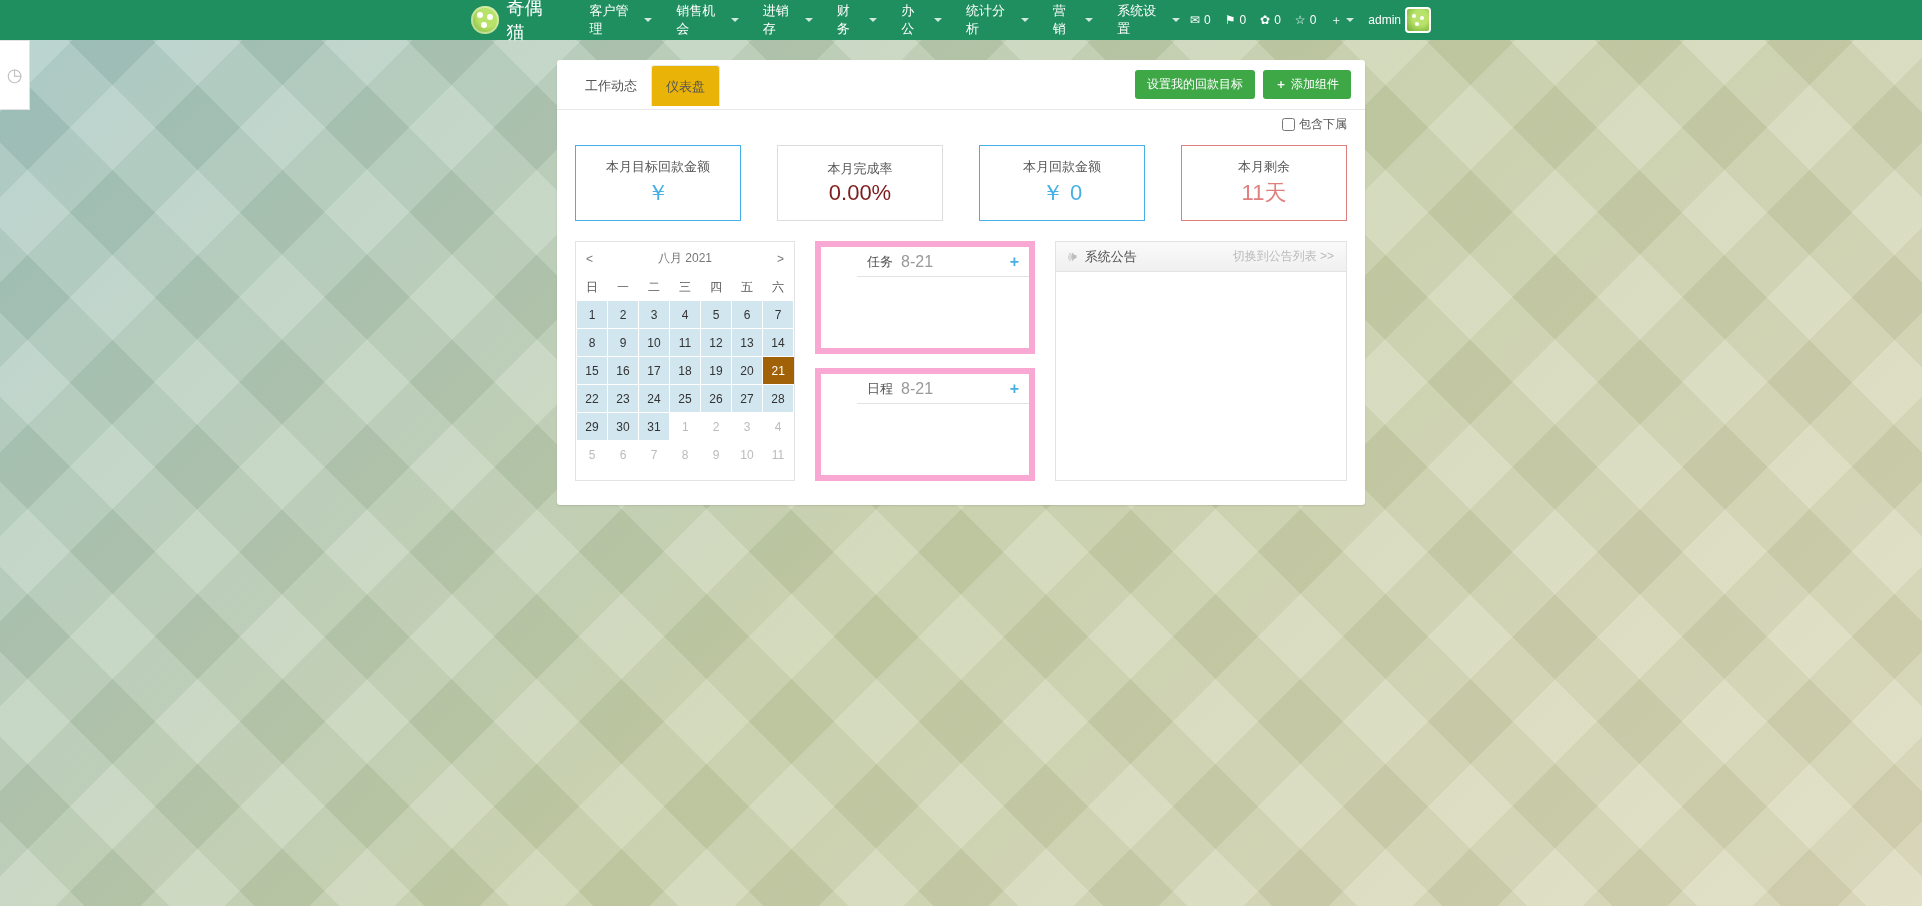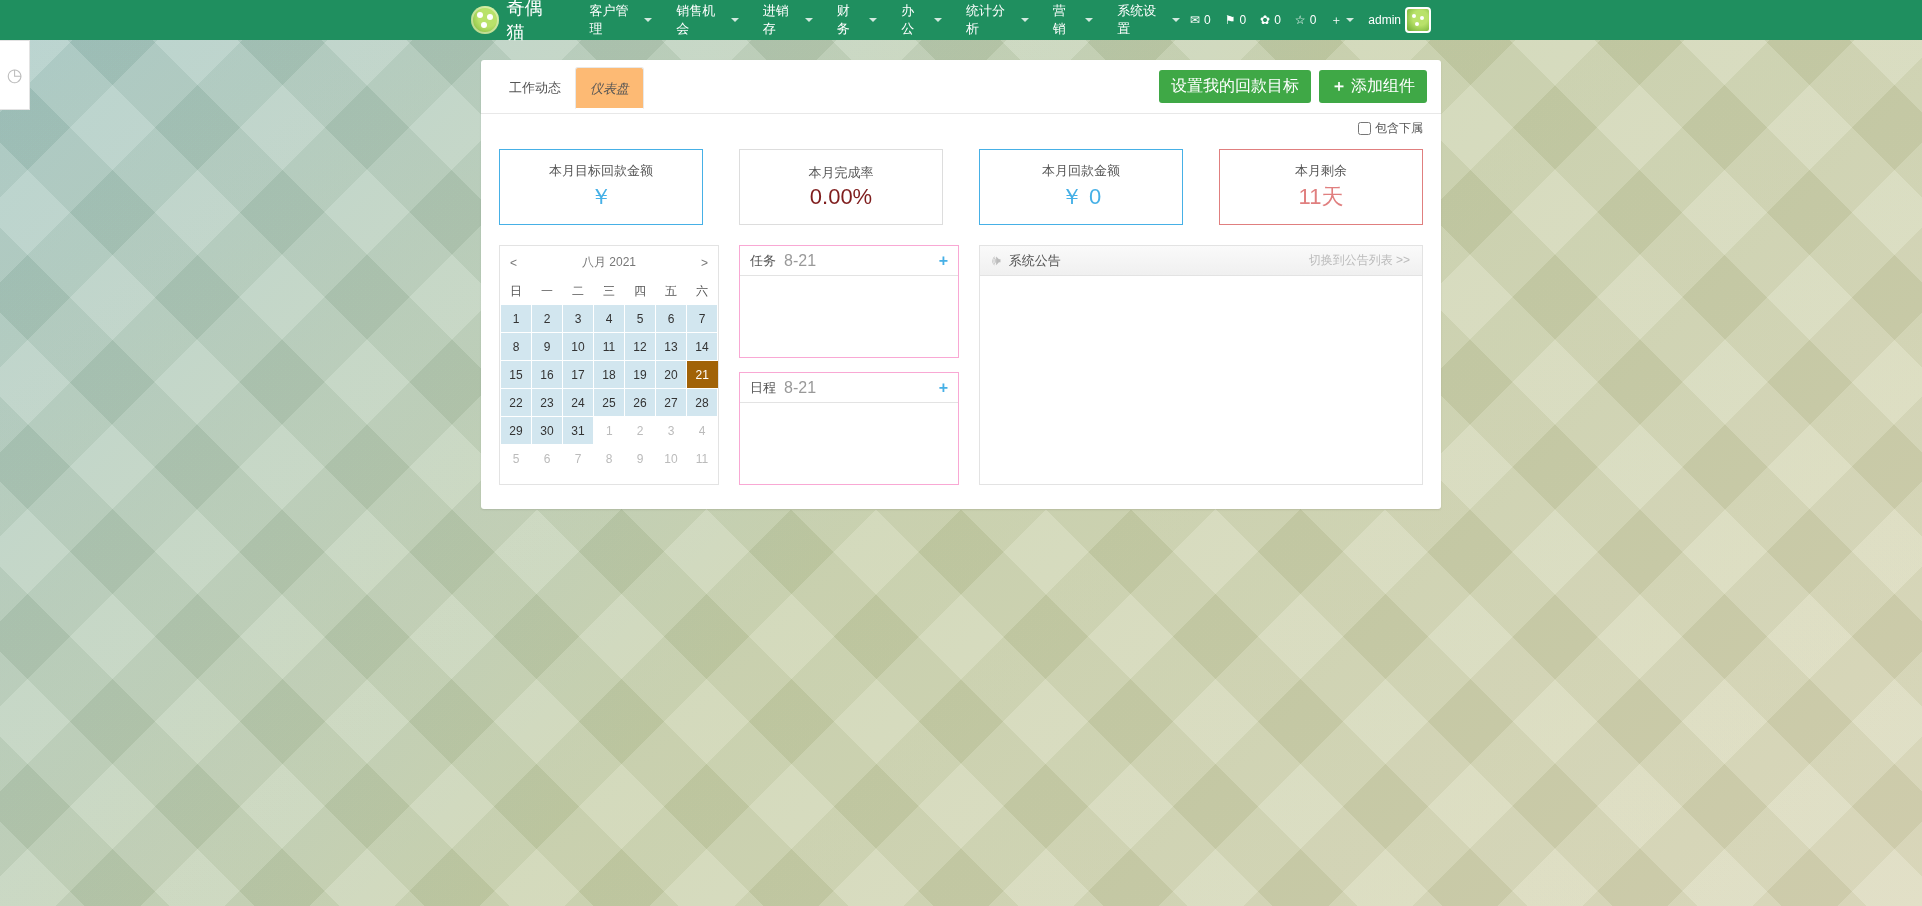--- a/index.html
+++ b/index.html
@@ -18,46 +18,46 @@
 .logo-circle::before { content:""; position:absolute; width:6px; height:6px; background:#fff; border-radius:50%; left:6px; top:6px; box-shadow: 10px 2px 0 0 #fff, 4px 10px 0 0 #fff; }
 .brand { font-size:18px; font-weight:normal; color:#fff; }
 .menu { display:flex; gap:4px; }
 .menu-item { padding:10px 10px; color:#fff; font-size:13px; cursor:pointer; display:flex; align-items:center; gap:4px;}
 .caret { width:0; height:0; border-left:4px solid transparent; border-right:4px solid transparent; border-top:4px solid rgba(255,255,255,.8); }
 .nav-right { margin-left:auto; display:flex; align-items:center; gap:14px; font-size:12px; }
 .nav-ico { display:flex; align-items:center; gap:4px; cursor:pointer; }
 .avatar { width:26px; height:26px; border:2px solid #fff; border-radius:4px; background:radial-gradient(circle at 60% 40%, #b9e26a 40%, #6caa2e 100%); position:relative; }
 .avatar::before { content:""; position:absolute; width:4px; height:4px; background:#fff; border-radius:50%; left:5px; top:5px; box-shadow: 8px 2px 0 0 #fff, 3px 8px 0 0 #fff; }
 
-.main { width:960px; margin:20px auto 0; background:#fff; border-radius:3px; box-shadow:0 1px 2px rgba(0,0,0,.1); padding:0 0 14px; }
+.main { width:808px; margin:20px auto 0; background:#fff; border-radius:3px; box-shadow:0 1px 2px rgba(0,0,0,.1); padding:0 0 14px; }
 .tabs-row { display:flex; align-items:center; border-bottom:1px solid #e8e8e8; padding:0 14px; position:relative; }
 .tab { padding:12px 14px 10px; color:#555; font-size:13px; cursor:pointer; }
-.tab.active { border:1px solid #e8e8e8; border-bottom:1px solid #fff; border-radius:3px 3px 0 0; position:relative; top:1px; background:#fdba74;font-style:italic;}
+.tab.active { border:1px solid #e8e8e8; border-bottom:1px solid #fff; border-radius:3px 3px 0 0; position:relative; top:1px; background:#eab308;}
 .tabs-actions { margin-left:auto; display:flex; gap:8px; padding:10px 0; }
-.btn { padding:6px 12px; border:none; border-radius:3px; color:#fff; cursor:pointer; font-size:16px; display:inline-flex; align-items:center; gap:4px;}
+.btn { padding:6px 12px; border:none; border-radius:3px; color:#fff; cursor:pointer; font-size:12px; display:inline-flex; align-items:center; gap:4px;}
 .btn-green { background:#3fa846; }
 .btn-green.alt { background:#3fa846; }
 .plus { font-weight:bold; }
 .subrow { display:flex; justify-content:flex-end; padding:6px 18px 2px; font-size:12px; color:#555;}
 .subrow label { display:flex; align-items:center; gap:4px; cursor:pointer;}
 .cards { display:flex; gap:36px; padding:10px 18px 6px; }
 .card { flex:1; height:76px; border:1px solid #ddd; display:flex; flex-direction:column; align-items:center; justify-content:center; gap:2px; }
 .card.blue { border:1px solid #46b0e6; }
 .card.red  { border:1px solid #e07f7f; }
 .card-title { font-size:13px; color:#555; }
 .card-value { font-size:22px; }
 .blue .card-value { color:#46b0e6; }
 .grey .card-value { color:#7f1d1d; }
 .red .card-value { color:#e07f7f; }
 
 .panels { display:flex; gap:20px; padding:14px 18px 10px; }
 .panel { border:1px solid #e3e3e3;}
 .cal-panel { width:220px; height:240px; }
 .side-box { width:220px; display:flex; flex-direction:column; gap:14px; }
-.mini-panel { border:1px solid #f9a8d4; height:113px; }
+.mini-panel { border:6px solid #f9a8d4; height:113px;padding-left:36px; }
 .panel-head { height:30px; border-bottom:1px solid #e3e3e3; display:flex; align-items:center; padding:0 10px; font-size:13px; color:#555; gap:8px;}
 .panel-head .date { color:#999; font-size:16px; }
 .panel-head .addlink { margin-left:auto; color:#46b0e6; font-size:16px; cursor:pointer; font-weight:bold;}
 .announce-panel { flex:1; height:240px; }
 .announce-head { height:30px; display:flex; align-items:center; padding:0 12px; border-bottom:1px solid #e3e3e3;
   background:linear-gradient(#fafafa,#f0f0f0); font-size:13px;}
 .announce-head .spk { color:#bbb; margin-right:8px; font-size:14px;}
 .announce-head .switch { margin-left:auto; color:#bbb; font-size:12px; cursor:pointer;}
 
 .cal-hd { display:flex; align-items:center; justify-content:space-between; padding:8px 10px; font-size:12px; color:#777;}

